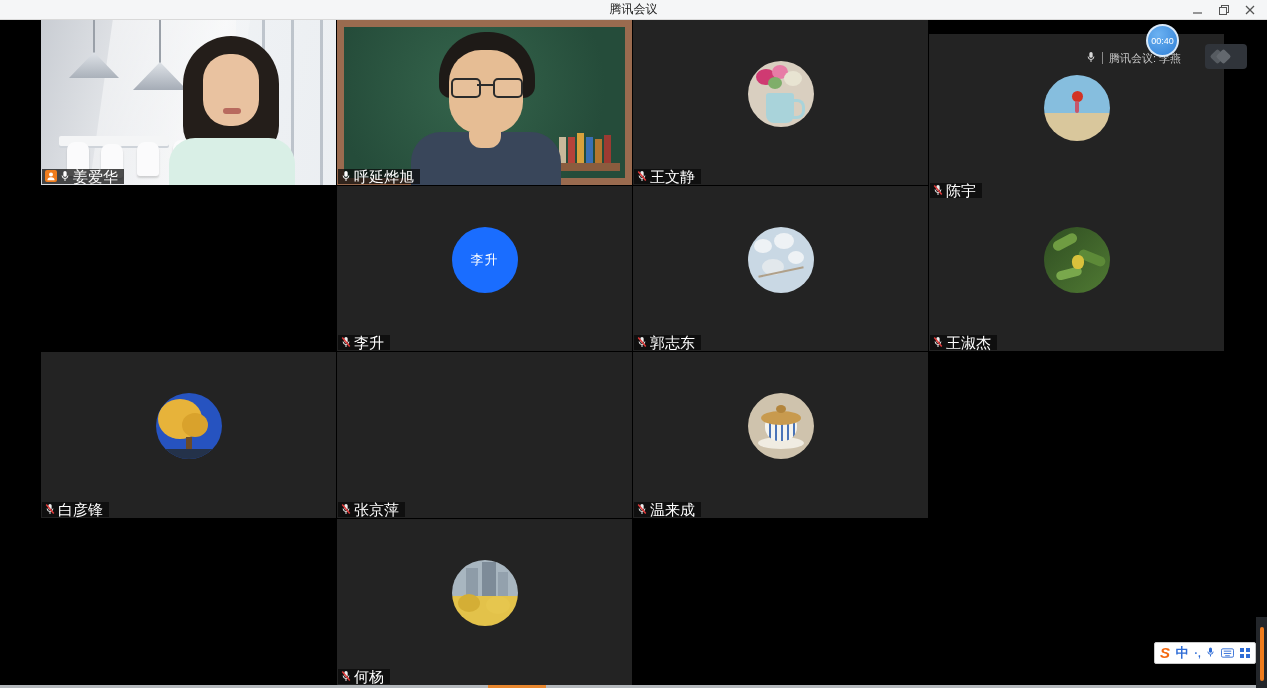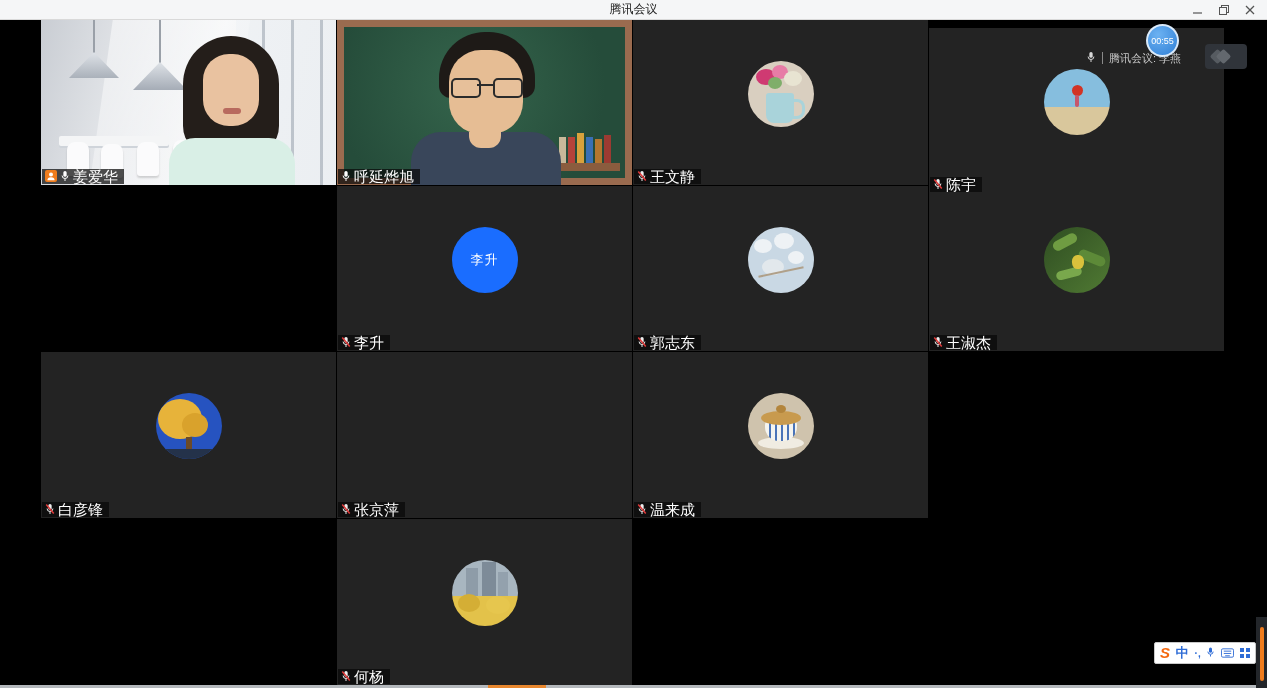--- a/index.html
+++ b/index.html
@@ -247,21 +247,21 @@
       <span><svg width="10" height="12" viewBox="0 0 12 14">
             <rect x="4" y="1" width="4" height="7" rx="2" fill="#eee"></rect>
             <path d="M2.5 6.5 a3.5 3.5 0 0 0 7 0" stroke="#eee" stroke-width="1.2" fill="none"></path>
             <line x1="6" y1="10.5" x2="6" y2="13" stroke="#eee" stroke-width="1.2"></line>
             <line x1="1.5" y1="1.5" x2="10.5" y2="12.5" stroke="#e03a3a" stroke-width="1.8"></line>
           </svg></span>
       <span class="nm">王文静</span>
     </div>
   </div>
 
-  <div class="tile" style="left:929px;top:8px">
+  <div class="tile" style="left:929px;top:14px">
     <div class="avatar av-beach">
       <div class="umb"></div>
         <div class="per"></div>
     </div>
     <div class="badge">
       <span><svg width="10" height="12" viewBox="0 0 12 14">
             <rect x="4" y="1" width="4" height="7" rx="2" fill="#eee"></rect>
             <path d="M2.5 6.5 a3.5 3.5 0 0 0 7 0" stroke="#eee" stroke-width="1.2" fill="none"></path>
             <line x1="6" y1="10.5" x2="6" y2="13" stroke="#eee" stroke-width="1.2"></line>
             <line x1="1.5" y1="1.5" x2="10.5" y2="12.5" stroke="#e03a3a" stroke-width="1.8"></line>
@@ -385,21 +385,21 @@
             <line x1="6" y1="10.5" x2="6" y2="13" stroke="#eee" stroke-width="1.2"></line>
             <line x1="1.5" y1="1.5" x2="10.5" y2="12.5" stroke="#e03a3a" stroke-width="1.8"></line>
           </svg></span>
       <span class="nm">何杨</span>
     </div>
   </div>
 
 </div>
 
 <div class="timer">
-  <span>00:55</span>
+  <span>00:40</span>
 </div>
 <div class="speaking">
   <span><svg width="10" height="12" viewBox="0 0 12 14">
         <rect x="4" y="1" width="4" height="7" rx="2" fill="#d8d8d8"></rect>
         <path d="M2.5 6.5 a3.5 3.5 0 0 0 7 0" stroke="#d8d8d8" stroke-width="1.2" fill="none"></path>
         <line x1="6" y1="10.5" x2="6" y2="13" stroke="#d8d8d8" stroke-width="1.2"></line>
       </svg></span>
   <span class="div"></span>
   <span class="txt">腾讯会议: 李燕</span>
 </div>

